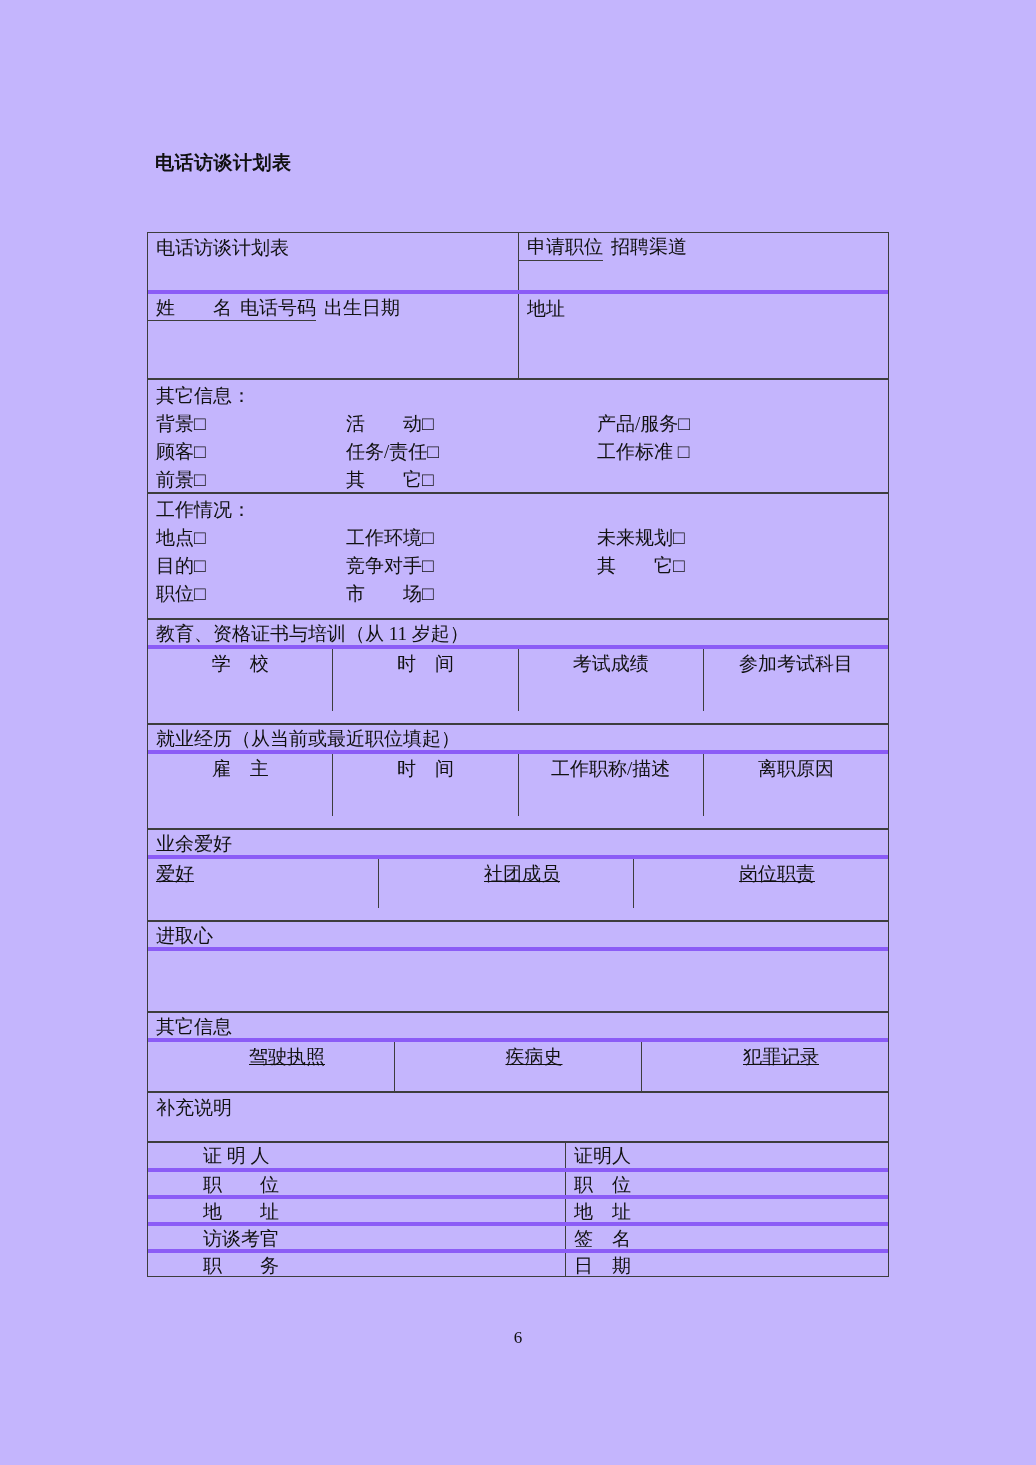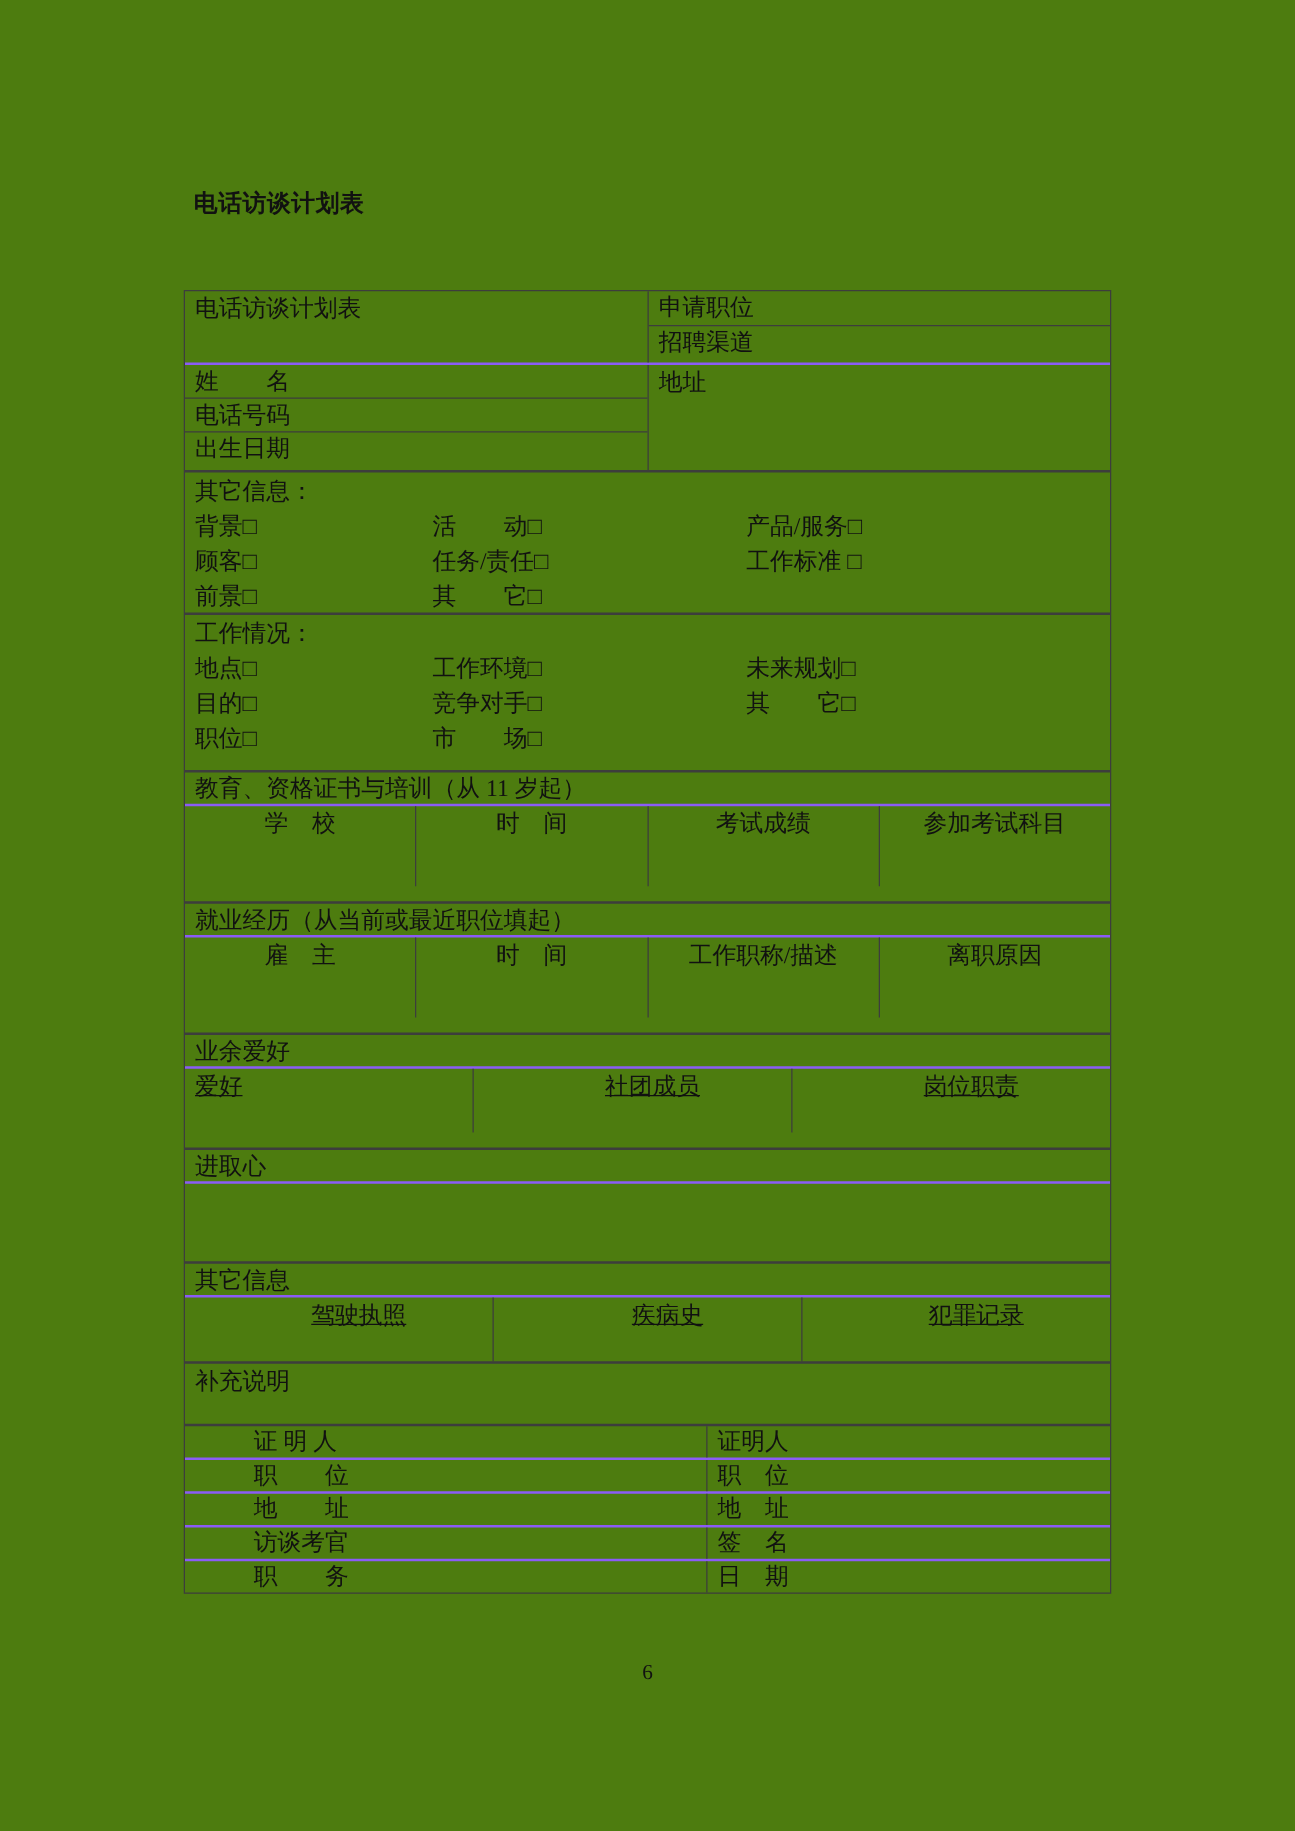--- a/index.html
+++ b/index.html
@@ -1,40 +1,40 @@
 <!DOCTYPE html>
 <html><head>
 <meta charset="utf-8">
 <style>
   html,body{margin:0;padding:0;background:#ffffff;}
   .page{
     position:relative;
     width:1036px;height:1465px;
-    background:#4d7c0f;
+    background:#c4b5fd;
     font-family:"Liberation Serif","DejaVu Serif",serif;
     color:#111111;
     font-size:19px;
     overflow:hidden;
   }
   .doc-title{
     position:absolute;left:155px;top:150px;
     font-weight:bold;font-size:19px;letter-spacing:0.5px;
   }
   .tbl{
     position:absolute;left:147px;top:232px;width:742px;
     border:1px solid #3d3d3d;
     box-sizing:border-box;
   }
   .tbl *{box-sizing:border-box;}
   .frow{display:flex;width:100%;}
   .half{width:50%;}
-  .vstack{display:flex;flex-direction:column;}
+  .vstack{display:flex;}
   .bl{border-left:1px solid #3d3d3d;}
   .bb{border-bottom:1px solid #3d3d3d;}
-  .bt1{border-top:2px solid #8b5cf6;}
+  .bt1{border-top:4px solid #8b5cf6;}
   .bt2{border-top:2px solid #3d3d3d;}
   .cell{padding-left:8px;overflow:hidden;}
   .h28{height:28px;line-height:28px;}
   .h27{height:27px;line-height:27px;}
   .h56{height:57px;line-height:28px;padding-top:1px;}
   .h84{height:84px;line-height:28px;padding-top:1px;}
   .cap{height:27px;line-height:27px;padding-left:8px;margin-top:12px;}
   .block{padding:2px 0 0 8px;}
   .block .ln{height:28px;line-height:28px;display:flex;}
   .block .c1{width:190px;}

